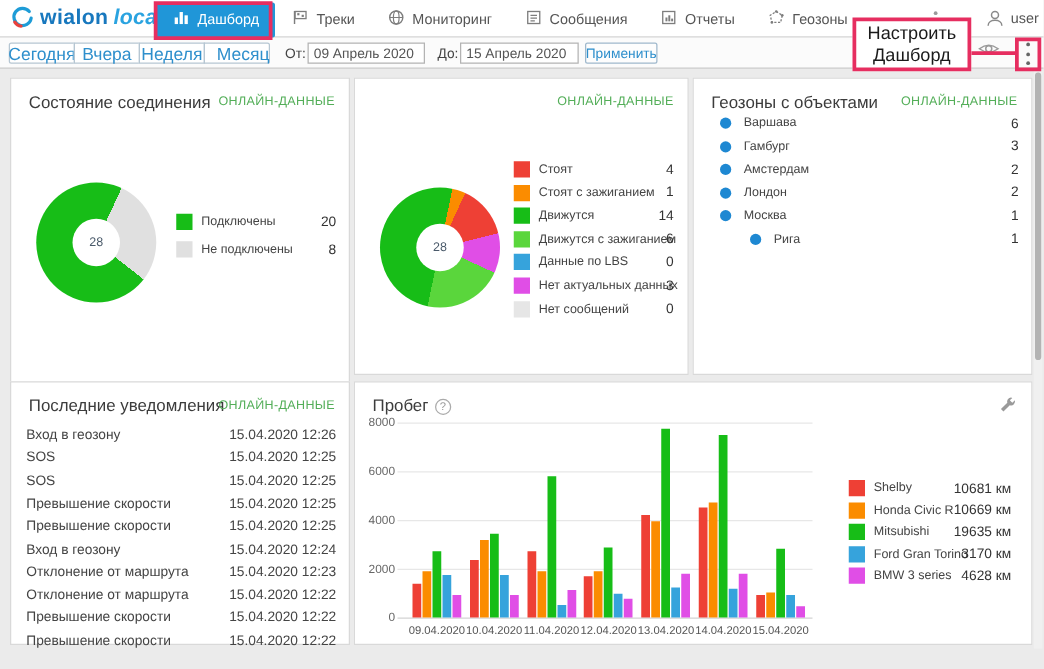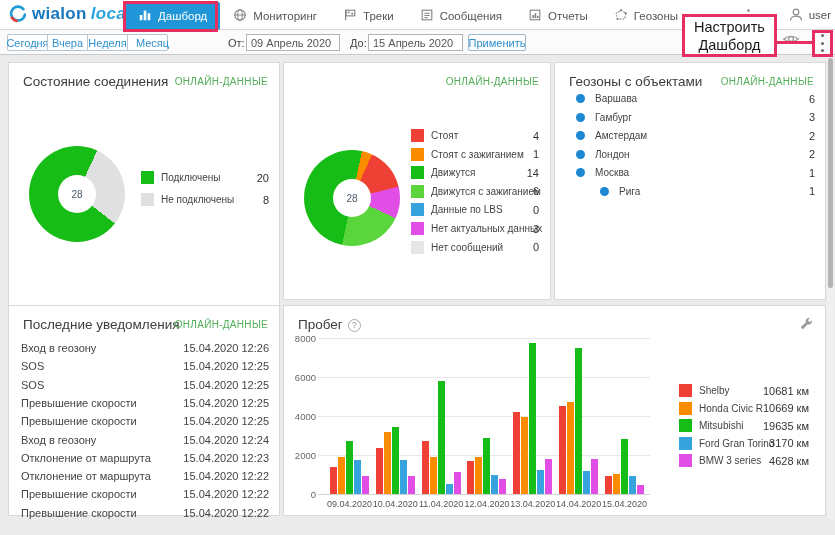--- a/index.html
+++ b/index.html
@@ -16,21 +16,21 @@
   .tab { height:28px; margin-top:1px; display:flex; align-items:center; gap:6px; padding:0 13px; font-size:11.5px; color:#555; cursor:pointer; border-radius:2px; }
   .tab svg { width:14px; height:14px; }
   .tab.active { background:#2096d8; color:#fff; }
   .user-area { position:absolute; right:4px; top:0; height:30px; display:flex; align-items:center; gap:5px; }
   .user-label { font-size:11.5px; color:#555; }
   .notif-dot { position:absolute; left:747px; top:9px; width:3px; height:3px; border-radius:50%; background:#9a9a9a; }
 
   
   .filterbar { position:absolute; left:0; top:30px; width:835px; height:25px; background:#fbfbfb; border-bottom:1px solid #c9c9c9; z-index:4; }
   .ranges { position:absolute; left:7px; top:4px; display:flex; }
-  .range-btn { width:41px; height:17px; background:#fff; border:1px solid #b6c6d2; margin-left:-1px; font-size:11px; color:#2e8fcc; display:flex; align-items:center; justify-content:center; cursor:pointer; }
+  .range-btn { width:53px; height:17px; background:#fff; border:1px solid #b6c6d2; margin-left:-1px; font-size:14px; color:#2e8fcc; display:flex; align-items:center; justify-content:center; cursor:pointer; }
   .range-btn:first-child { margin-left:0; border-radius:2px 0 0 2px; }
   .range-btn:last-child { border-radius:0 2px 2px 0;padding-left:10px; }
   .fl-label { position:absolute; top:7px; font-size:11px; color:#444; }
   .date-input { position:absolute; top:4px; height:17px; border:1px solid #b3b3b3; background:#fff; font-size:11px; color:#555; padding:0 4px; font-family:"Liberation Sans",sans-serif; }
   .apply-btn { position:absolute; left:468px; top:4px; width:58px; height:17px; background:#fdfdfd; border:1px solid #9fb8cc; border-radius:2px; font-size:11px; color:#2e8fcc; display:flex; align-items:center; justify-content:center; cursor:pointer; }
   .eye-btn { position:absolute; left:782px; top:31px; width:18px; height:16px; z-index:6; cursor:pointer; }
   .dots-btn { position:absolute; left:817px; top:34px; width:10px; height:18px; z-index:60; cursor:pointer; display:flex; flex-direction:column; align-items:center; justify-content:space-between; }
   .dots-btn i { width:3px; height:3px; border-radius:50%; background:#666; }
 
   
@@ -111,34 +111,34 @@
             <g fill="currentColor">
               <rect x="2" y="8" width="3" height="6"></rect>
               <rect x="6.5" y="3" width="3" height="11"></rect>
               <rect x="11" y="6" width="3" height="8"></rect>
             </g>
           </svg></span>
         <span>Дашборд</span>
       </div>
       <div class="tab">
         <span><svg viewBox="0 0 16 16">
-            <circle cx="8" cy="8" r="6" stroke="#7d7d7d" stroke-width="1.3" fill="none"></circle>
-            <ellipse cx="8" cy="8" rx="2.6" ry="6" stroke="#7d7d7d" stroke-width="1.1" fill="none"></ellipse>
-            <path d="M2 8h12" stroke="#7d7d7d" stroke-width="1.1"></path>
-          </svg></span>
-        <span>Мониторинг</span>
-      </div>
-      <div class="tab">
-        <span><svg viewBox="0 0 16 16">
             <path d="M3 2v12" stroke="#7d7d7d" stroke-width="1.3"></path>
             <rect x="3.5" y="2.5" width="10" height="6.5" stroke="#7d7d7d" stroke-width="1.2" fill="none"></rect>
             <rect x="5.5" y="4" width="2" height="2" fill="#7d7d7d"></rect>
             <rect x="9.5" y="5.5" width="2" height="2" fill="#7d7d7d"></rect>
           </svg></span>
         <span>Треки</span>
+      </div>
+      <div class="tab">
+        <span><svg viewBox="0 0 16 16">
+            <circle cx="8" cy="8" r="6" stroke="#7d7d7d" stroke-width="1.3" fill="none"></circle>
+            <ellipse cx="8" cy="8" rx="2.6" ry="6" stroke="#7d7d7d" stroke-width="1.1" fill="none"></ellipse>
+            <path d="M2 8h12" stroke="#7d7d7d" stroke-width="1.1"></path>
+          </svg></span>
+        <span>Мониторинг</span>
       </div>
       <div class="tab">
         <span><svg viewBox="0 0 16 16">
             <rect x="2.5" y="2.5" width="11" height="11" stroke="#7d7d7d" stroke-width="1.2" fill="none"></rect>
             <path d="M5 6h6M5 8.5h6M5 11h4" stroke="#7d7d7d" stroke-width="1.1"></path>
           </svg></span>
         <span>Сообщения</span>
       </div>
       <div class="tab">
         <span><svg viewBox="0 0 16 16">

